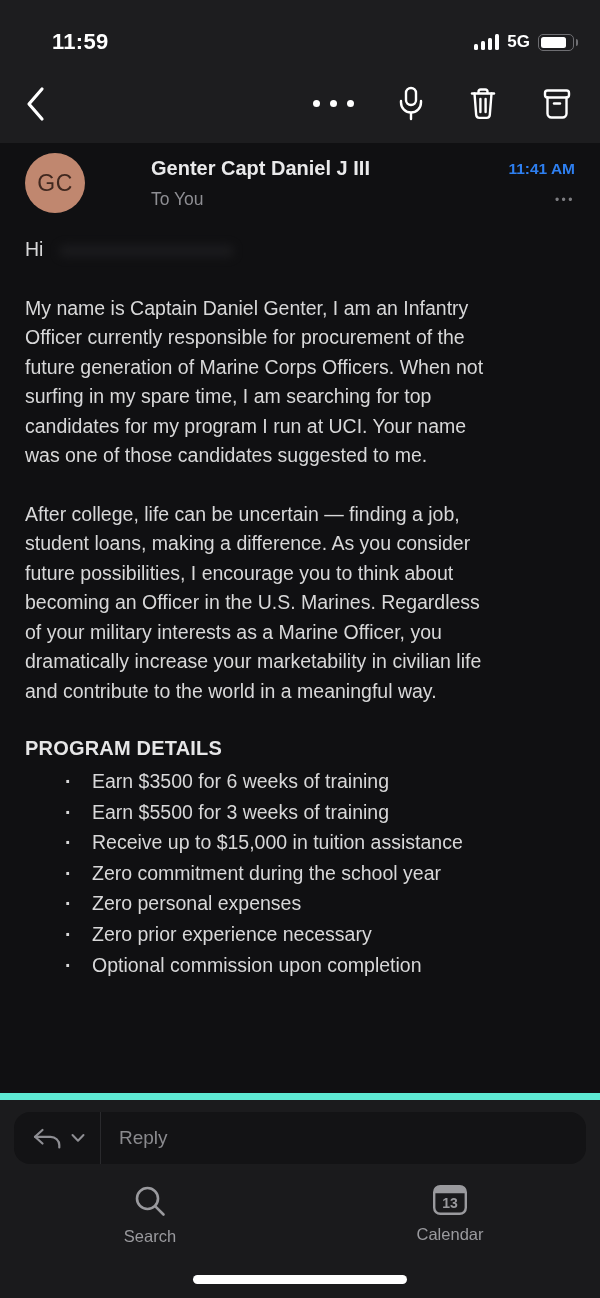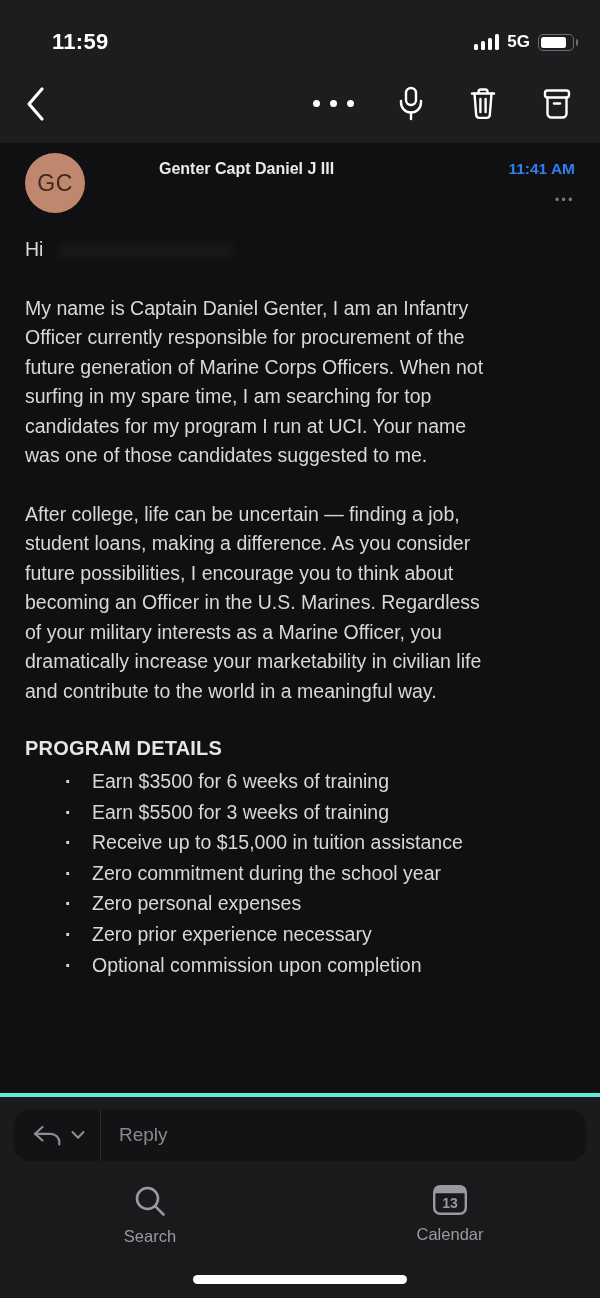--- a/index.html
+++ b/index.html
@@ -33,43 +33,43 @@
   .dots3 { display:flex; gap:10px; }
   .dots3 i { width:7px; height:7px; border-radius:50%; background:#fff; }
 
   
   .email { flex:none; height:950px; overflow:hidden; background:#101012; }
   .email-header { display:flex; padding:10px 25px 0 25px;gap:48px; }
   .avatar { flex:none; width:60px; height:60px; border-radius:50%;
             background:#c0876f; color:#40281f; display:flex; align-items:center;
             justify-content:center; font-size:23px; font-weight:500; letter-spacing:.5px; }
   .sender-block { flex:1; margin-left:18px; min-width:0; }
-  .sender-name { font-size:16px; font-weight:700; color:#eaeaeb; line-height:25px; margin-top:3px;
-                 white-space:nowrap; overflow:hidden;margin-left:8px; }
+  .sender-name { font-size:20px; font-weight:700; color:#eaeaeb; line-height:25px; margin-top:3px;
+                 white-space:nowrap; overflow:hidden; }
   .to-line { font-size:17.5px; color:#8e8e93; line-height:25px; margin-top:6px; }
   .meta { flex:none; text-align:right; }
   .msg-time { font-size:15.5px; font-weight:600; color:#2e7ff0; margin-top:7px; }
   .meta-dots { margin-top:15px; color:#7d7d81; font-size:12px; letter-spacing:2.5px; text-align:right; }
 
   .email-body { padding:0 25px; font-size:19.5px; line-height:29.5px; color:#d8d8d9; }
   .greeting { margin-top:22px; }
   .redacted { display:inline-block; width:175px; height:12px; margin-left:16px;
               border-radius:6px; background:#242427; filter:blur(5px); opacity:.55;
               vertical-align:middle; }
   .para { margin-top:29px; white-space:pre-line; }
   .section-heading { margin-top:28px; font-size:20px; font-weight:700;
                      color:#e6e6e7; line-height:29px; letter-spacing:.2px; }
   .bullets { list-style:none; margin-top:3px; }
   .bullets li { position:relative; padding-left:67px; line-height:30.6px; }
   .bullets li::before { content:"·"; position:absolute; left:40px; top:0;
                         font-weight:700; color:#d8d8d9; }
 
   
   .reply-toolbar { flex:none; height:77px; background:#1b1b1d;
-                   border-top:4px solid #5eead4; padding:12px 14px 0 14px; }
+                   border-top:7px solid #5eead4; padding:12px 14px 0 14px; }
   .reply-pill { height:52px; background:#131315; border-radius:16px;
                 display:flex; align-items:center; overflow:hidden; }
   .reply-left { display:flex; align-items:center; gap:9px; padding:0 15px 0 18px; }
   .pill-divider { width:1px; height:52px; background:#2a2a2d; }
   .reply-placeholder { margin-left:18px; font-size:19px; color:#8a8a8e; }
 
   
   .tab-bar { flex:none; height:88px; display:flex; background:#1a1a1c; }
   .tab { flex:1; display:flex; flex-direction:column; align-items:center;
          padding-top:14px; gap:9px; }
@@ -143,20 +143,21 @@
         </span>
       </div>
     </div>
   </header>
 
   <main class="email">
     <div class="email-header">
       <div class="avatar">GC</div>
       <div class="sender-block">
         <div class="sender-name">Genter Capt Daniel J III</div>
+        <div class="to-line">To You</div>
       </div>
       <div class="meta">
         <div class="msg-time">11:41 AM</div>
         <div class="meta-dots">•••</div>
       </div>
     </div>
 
     <div class="email-body">
       <div class="greeting">
         <span>Hi</span><span class="redacted"></span>

